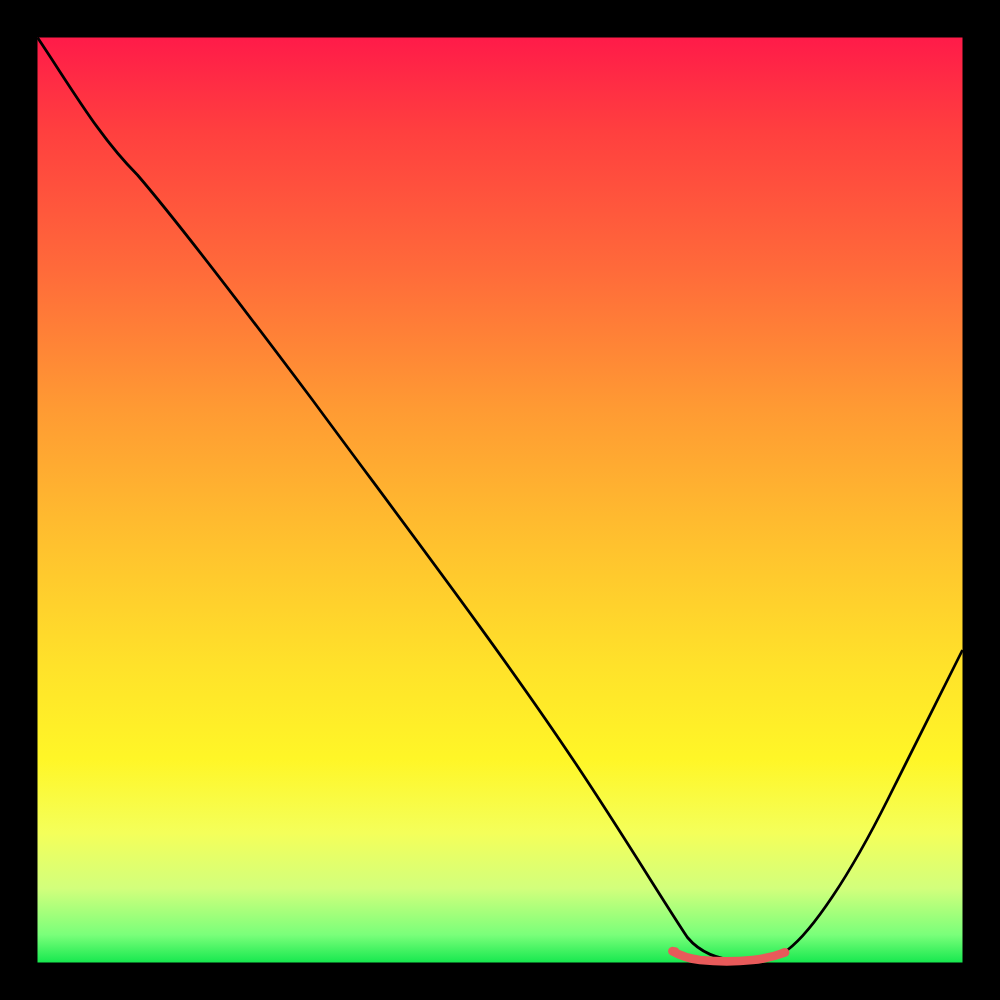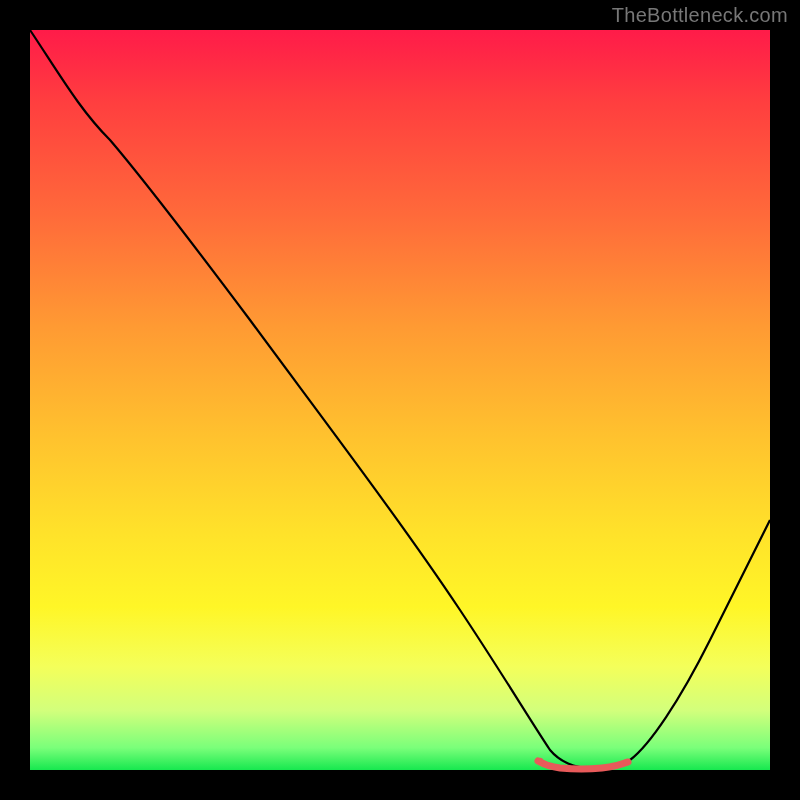--- a/index.html
+++ b/index.html
@@ -55,21 +55,20 @@
     width: 740px;
     height: 740px;
     overflow: visible;
   }
 </style>
 </head>
 <body>
 
 <div class="frame">
 
-  <div class="watermark">TheBottleneck.com</div>
 
   <div class="plot-area">
     <svg class="curve" viewBox="0 0 740 740" preserveAspectRatio="none">
       <path d="M 0 0
                C 30 45, 50 80, 80 110
                C 110 145, 160 210, 220 290
                C 290 385, 370 490, 430 580
                C 470 640, 500 690, 520 720
                C 530 732, 545 738, 560 738
                C 575 738, 590 736, 600 730

